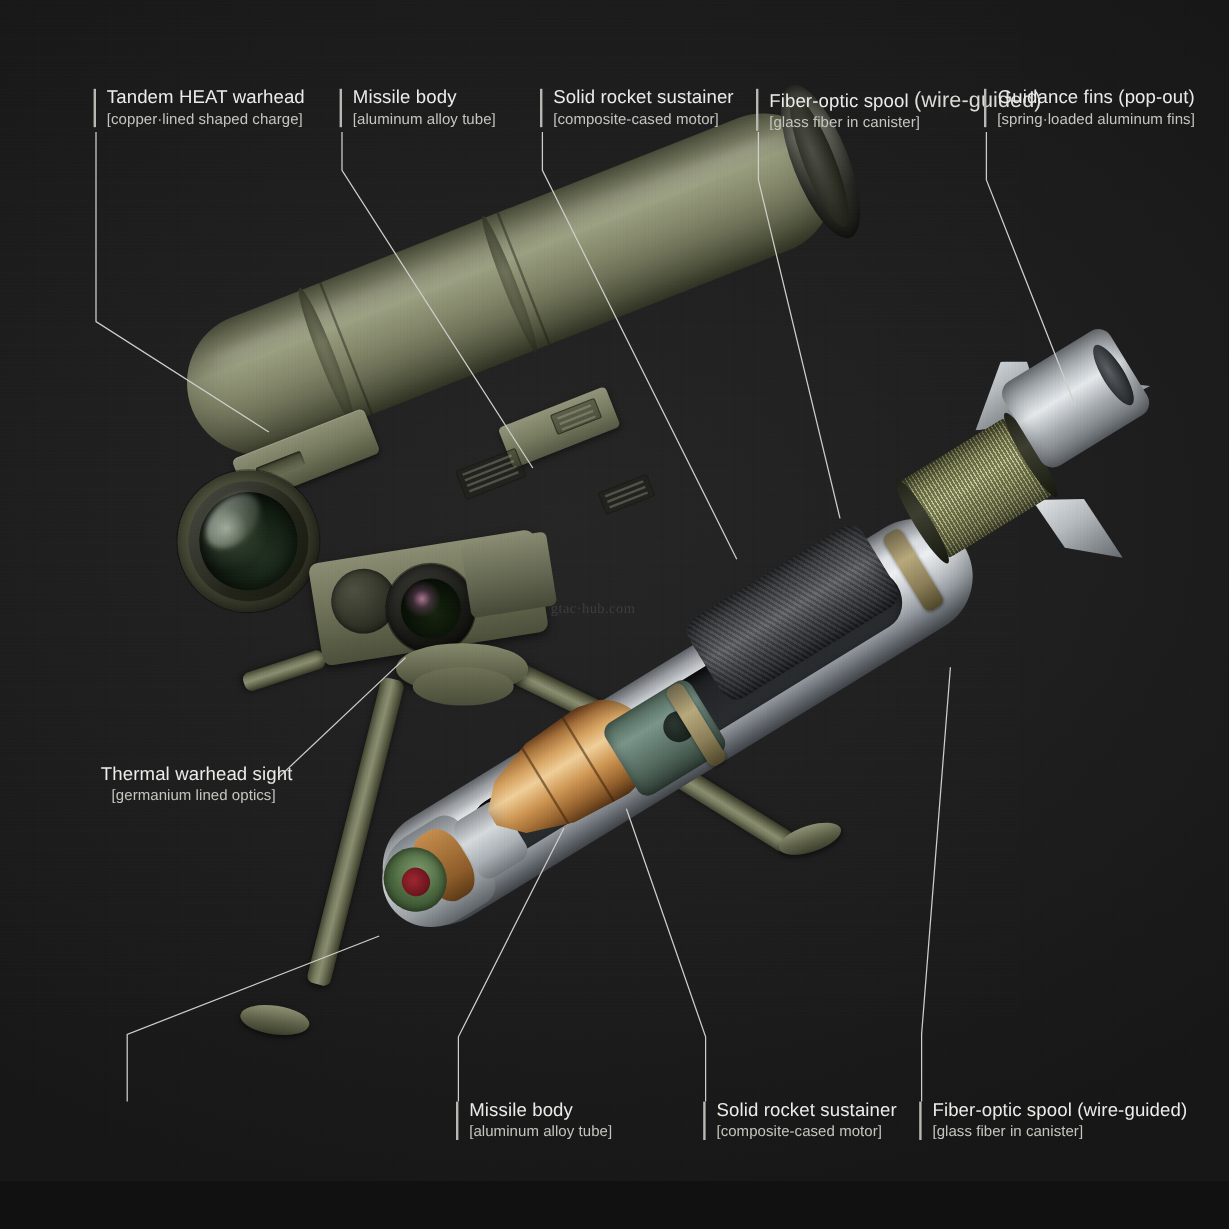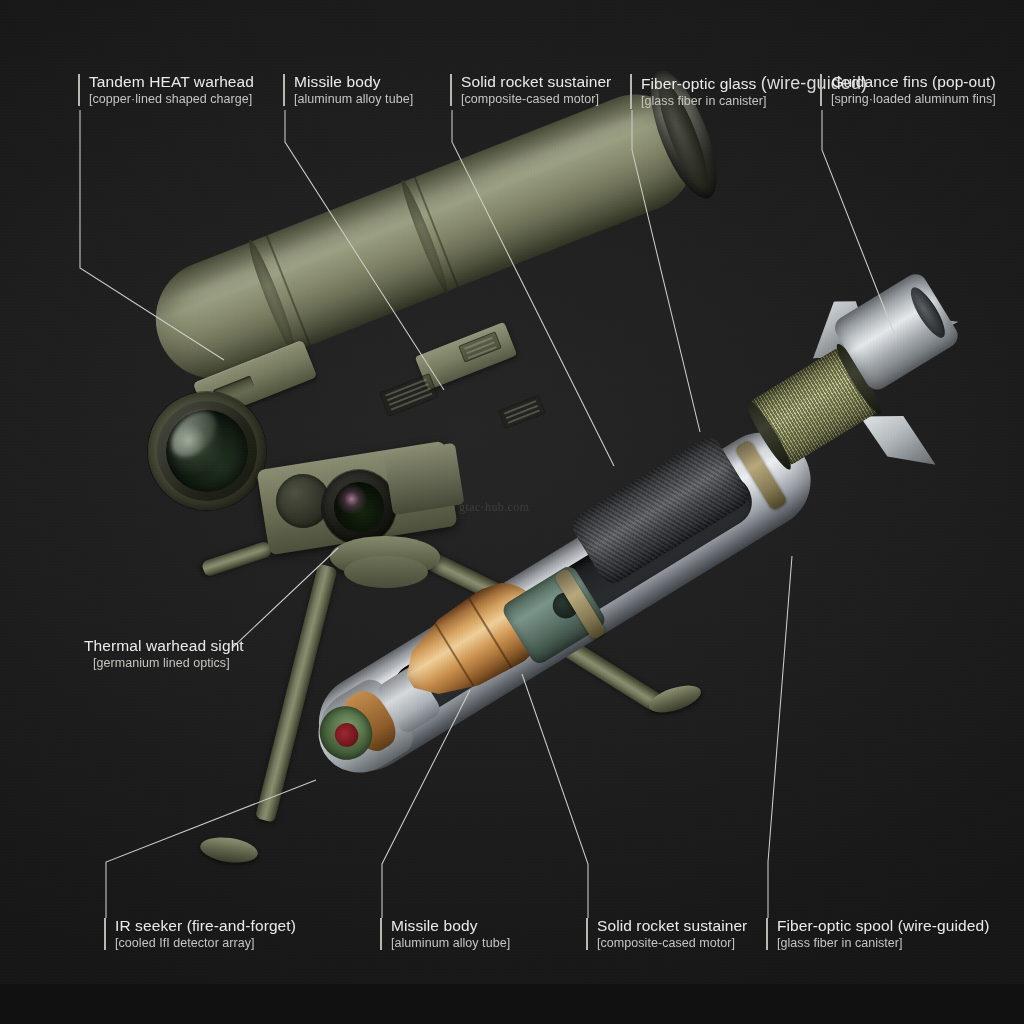--- a/index.html
+++ b/index.html
@@ -553,38 +553,34 @@
     <span class="l1">Missile body</span>
     <span class="l2">[aluminum alloy tube]</span>
   </div>
 
   <div class="label" style="left:450px; top:74px;">
     <span class="l1">Solid rocket sustainer</span>
     <span class="l2">[composite-cased motor]</span>
   </div>
 
   <div class="label" style="left:630px; top:74px;">
-    <span class="l1"><span>Fiber-optic glass</span> <span class="paren">(wire-guided)</span></span>
+    <span class="l1"><span>Fiber-optic spool</span> <span class="paren">(wire-guided)</span></span>
     <span class="l2">[glass fiber in canister]</span>
   </div>
 
   <div class="label" style="left:820px; top:74px;text-align:right;">
     <span class="l1">Guidance fins (pop-out)</span>
     <span class="l2">[spring·loaded aluminum fins]</span>
   </div>
 
   <div class="label norule indent" style="left:84px; top:638px;">
     <span class="l1">Thermal warhead sight</span>
     <span class="l2">[germanium lined optics]</span>
   </div>
 
-  <div class="label" style="left:104px; top:918px;">
-    <span class="l1">IR seeker (fire-and-forget)</span>
-    <span class="l2">[cooled IfI detector array]</span>
-  </div>
 
   <div class="label" style="left:380px; top:918px;">
     <span class="l1">Missile body</span>
     <span class="l2">[aluminum alloy tube]</span>
   </div>
 
   <div class="label" style="left:586px; top:918px;">
     <span class="l1">Solid rocket sustainer</span>
     <span class="l2">[composite-cased motor]</span>
   </div>

